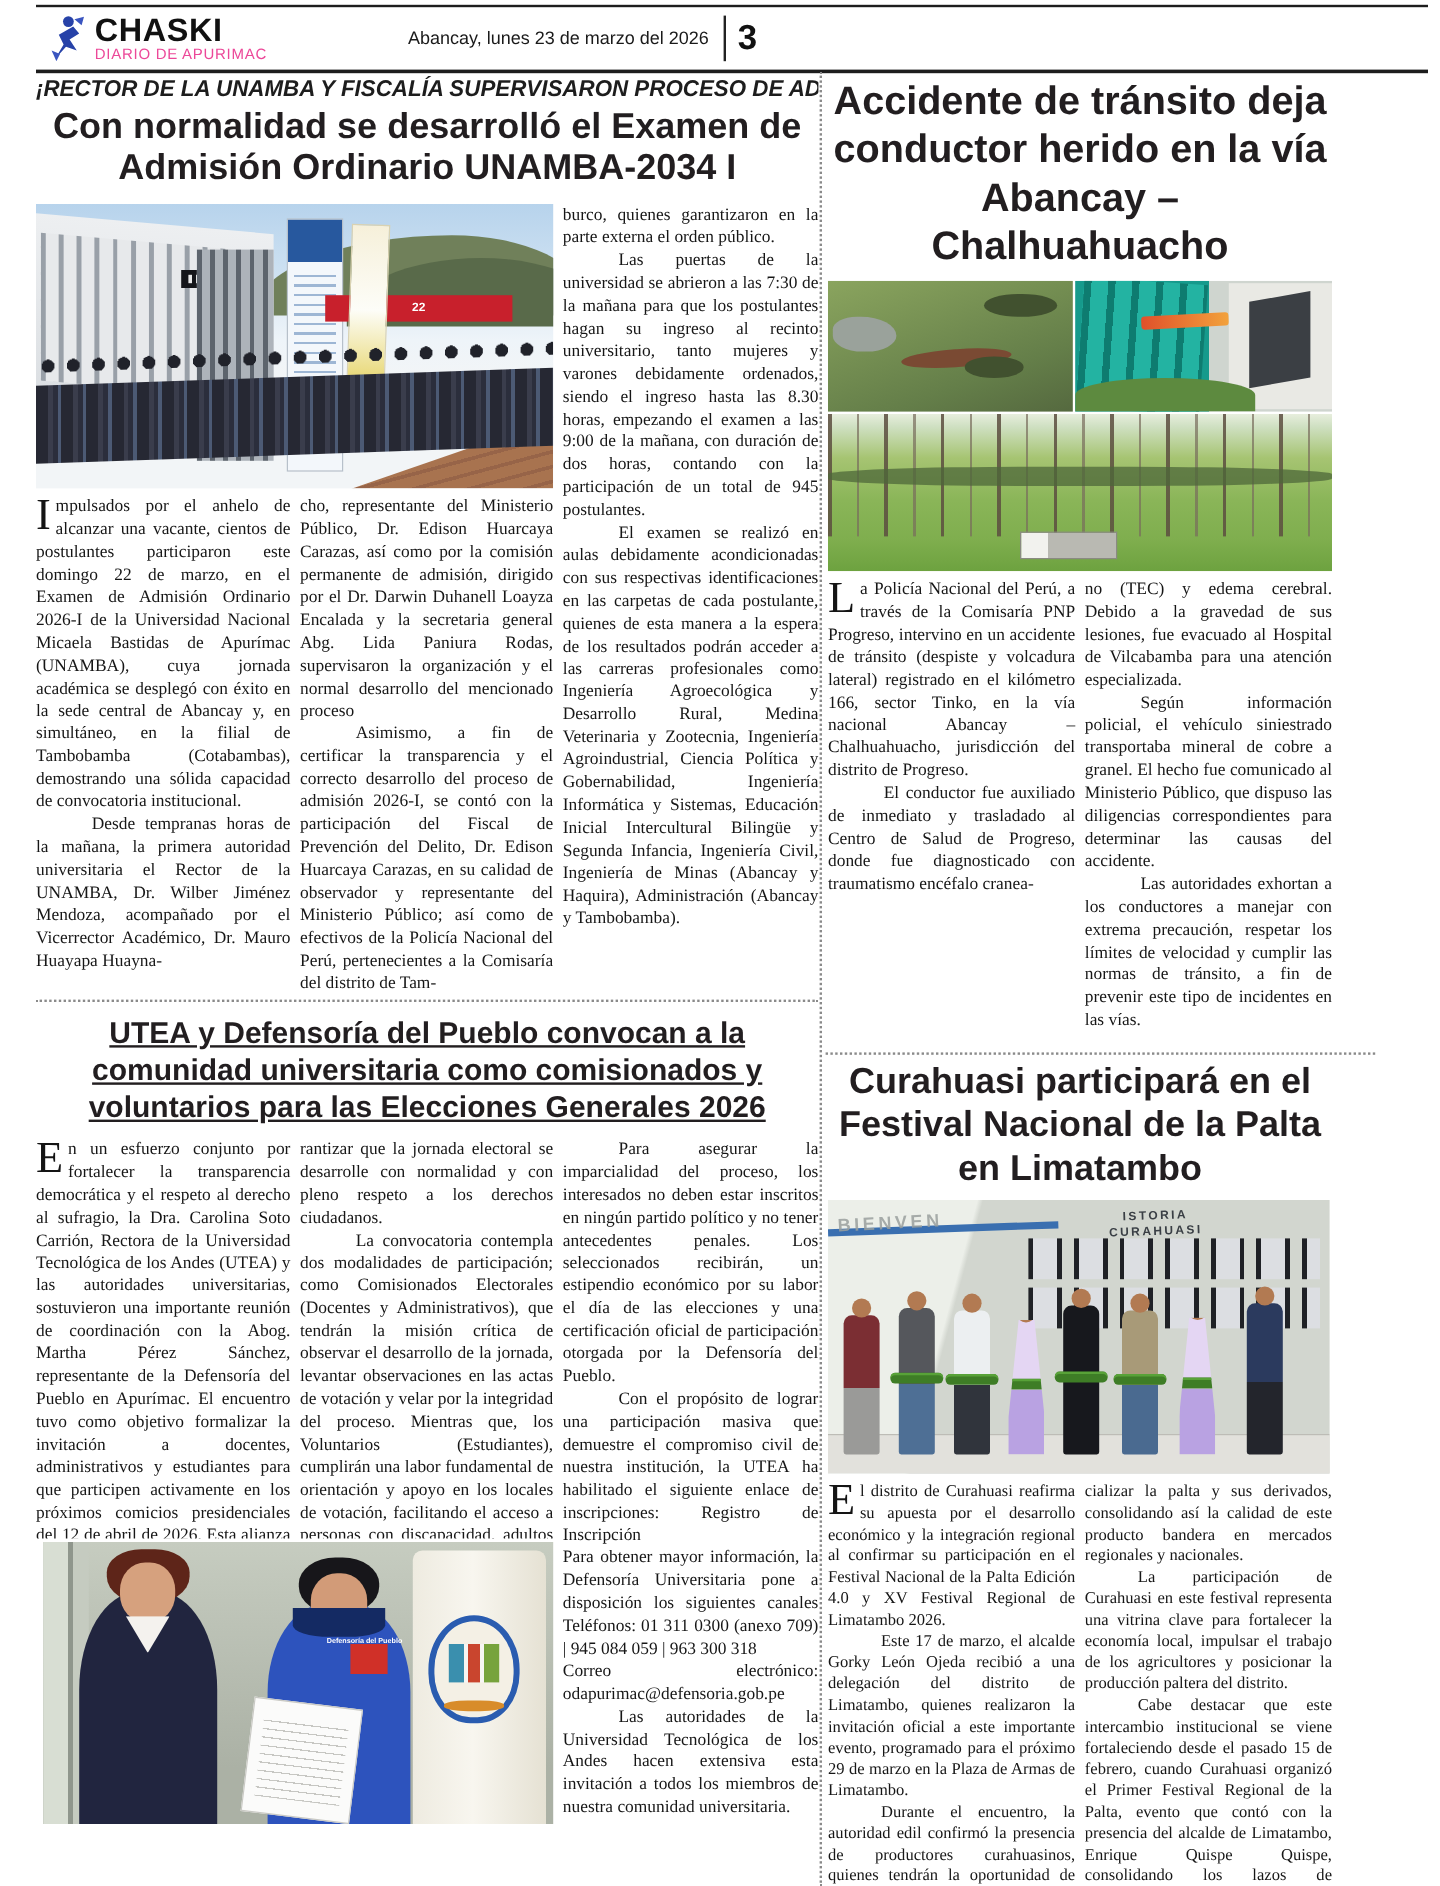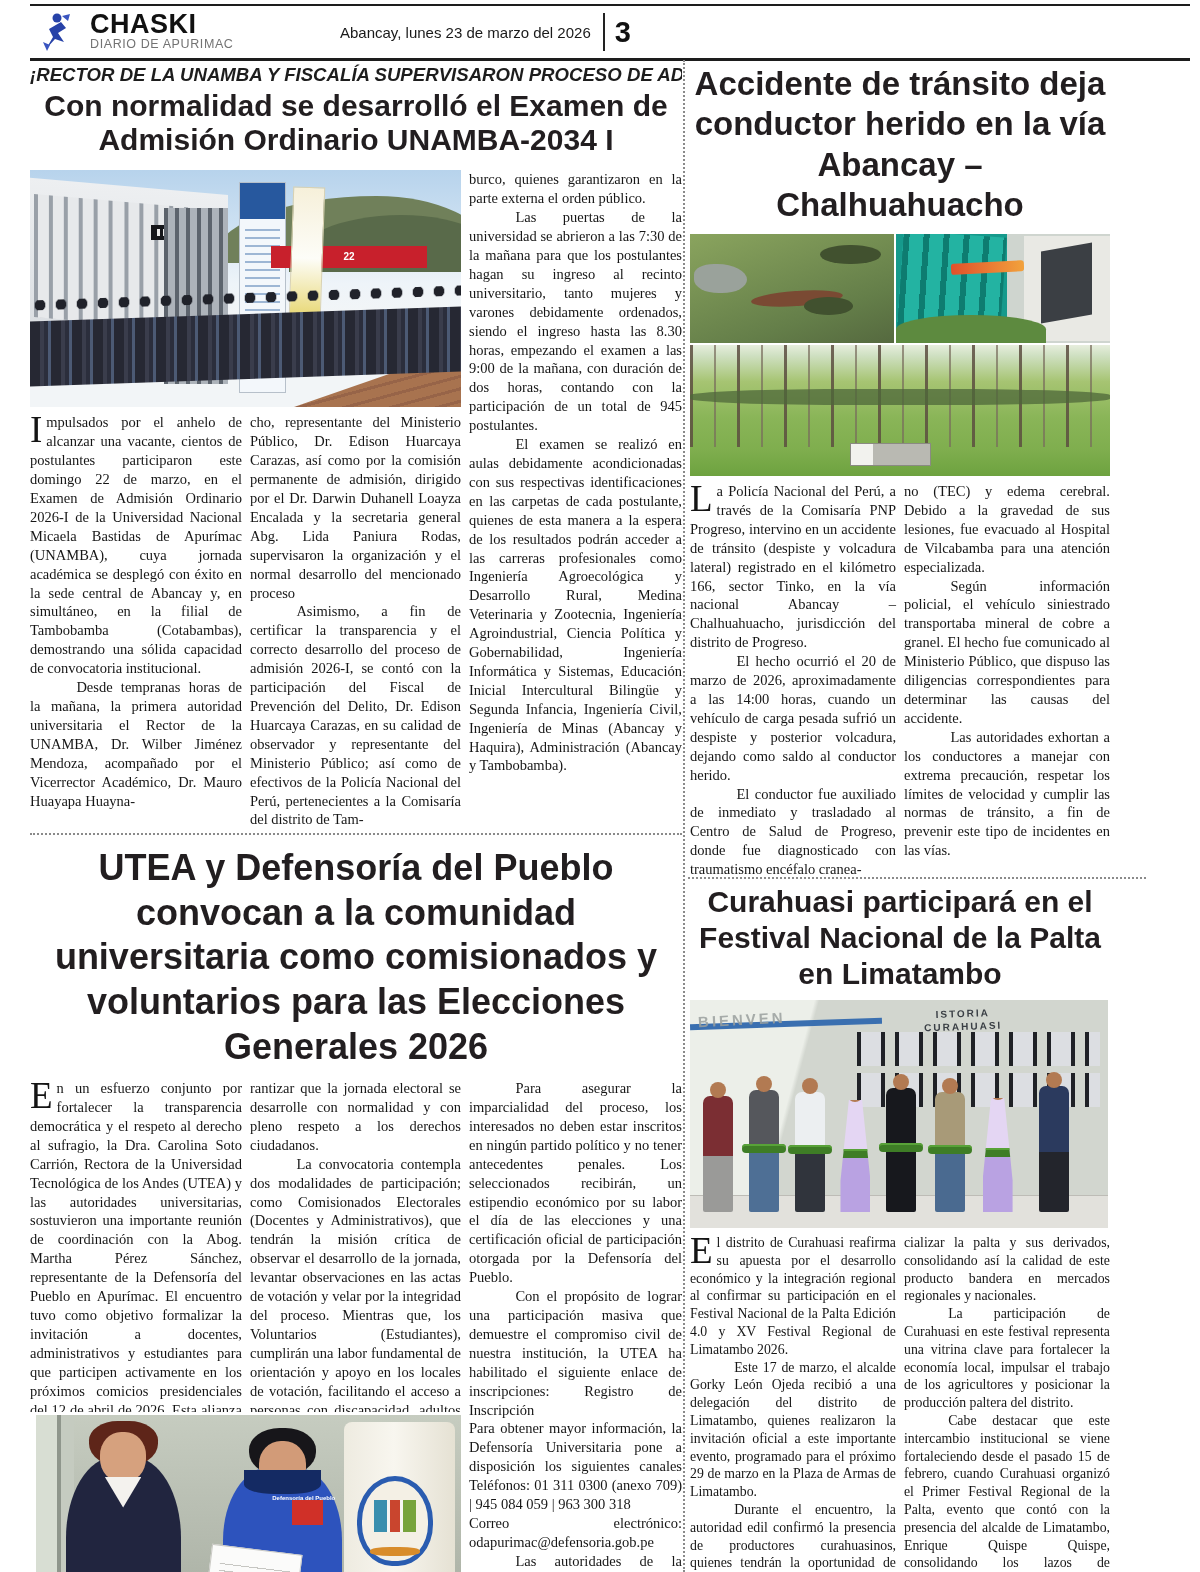--- a/index.html
+++ b/index.html
@@ -3,24 +3,24 @@
 <meta charset="utf-8">
 <style>
   html,body{margin:0;padding:0;background:#fff;}
   .page{position:relative;width:1200px;height:1572px;background:#fff;overflow:hidden;
         font-family:"Liberation Serif",serif;color:#1c1c1c;}
 
   
   .mast{position:absolute;left:30px;top:4px;width:1160px;height:52px;
         border-top:2px solid #1d1d1d;border-bottom:3px solid #1d1d1d;
         display:flex;align-items:center;background:#fff;}
-  .mast-left{display:flex;align-items:flex-start;gap:18px;padding-left:10px;min-width:300px;}
+  .mast-left{display:flex;align-items:center;gap:7px;padding-left:10px;min-width:300px;}
   .logo-svg{display:block;}
   .mast-title{font-family:"Liberation Sans",sans-serif;font-weight:800;font-size:27px;line-height:25px;letter-spacing:.5px;color:#111;}
-  .mast-sub{font-family:"Liberation Sans",sans-serif;font-size:12.5px;letter-spacing:.6px;color:#737373;}
+  .mast-sub{font-family:"Liberation Sans",sans-serif;font-size:12.5px;letter-spacing:.6px;color:#ec4899;}
   .mast-section{flex:1;text-align:center;font-family:"Liberation Sans",sans-serif;font-weight:700;font-size:30px;letter-spacing:.5px;color:#161616;}
   .mast-right{display:flex;align-items:center;padding-right:6px;}
   .mast-date{font-family:"Liberation Sans",sans-serif;font-size:15px;color:#1a1a1a;white-space:nowrap;}
   .mast-bar{width:2px;height:38px;background:#222;margin:0 10px 0 12px;}
   .mast-page{font-family:"Liberation Sans",sans-serif;font-weight:700;font-size:29px;color:#111;}
 
   
   .vrule{position:absolute;left:683px;top:60px;height:1512px;width:0;border-left:2px dotted #8a8a8a;}
   .hrule-left{position:absolute;left:30px;top:833px;width:652px;height:0;border-top:2px dotted #8a8a8a;}
   .hrule-right{position:absolute;left:688px;top:877px;width:458px;height:0;border-top:2px dotted #8a8a8a;}
@@ -30,21 +30,21 @@
   .a1{left:30px;top:62px;width:652px;height:771px;}
   .a3{left:30px;top:842px;width:652px;height:730px;}
   .a2{left:690px;top:64px;width:420px;height:812px;}
   .a4{left:690px;top:884px;width:420px;height:688px;}
 
   .kicker{font-family:"Liberation Sans",sans-serif;font-style:italic;font-weight:700;font-size:19px;
           color:#1d1d1d;transform:scaleX(.98);transform-origin:left;white-space:nowrap;margin:2px 0 3px 0;}
   h2{font-family:"Liberation Sans",sans-serif;font-weight:700;color:#221e20;text-align:center;margin:0;}
   .a1 h2{font-size:30px;line-height:1.14;}
   .a2 h2{font-size:33px;line-height:1.22;}
-  .a3 h2{font-size:36px;line-height:1.24;margin-top:4px;}
+  .a3 h2{font-size:25px;line-height:1.24;margin-top:4px;text-decoration:underline;}
   .a4 h2{font-size:30px;line-height:1.2;}
 
   .grid2{display:grid;grid-template-columns:431px 213px;column-gap:8px;}
   .a1 .grid2{margin-top:13px;}
   .cols2{display:grid;grid-template-columns:212px 211px;column-gap:8px;}
   .a1 .cols2{margin-top:6px;}
   .rcols{display:grid;grid-template-columns:206px 206px;column-gap:8px;margin-top:6px;}
 
   .bt p{margin:0;text-align:justify;font-size:14.5px;line-height:18.9px;color:#161616;}
   .bt p.ind{text-indent:3.2em;}
@@ -278,21 +278,20 @@
       </div>
       <div class="c c3">
         <div class="trunks"></div>
           <div class="hedge"></div>
           <div class="trk"></div>
       </div>
     </div>
     <div class="rcols bt">
       <div>
         <p class="fp"><span class="dc">L</span><span>a Policía Nacional del Perú, a través de la Comisaría PNP Progreso, intervino en un accidente de tránsito (despiste y volcadura lateral) registrado en el kilómetro 166, sector Tinko, en la vía nacional Abancay – Chalhuahuacho, jurisdicción del distrito de Progreso.</span></p>
-        <p class="ind">El hecho ocurrió el 20 de marzo de 2026, aproximadamente a las 14:00 horas, cuando un vehículo de carga pesada sufrió un despiste y posterior volcadura, dejando como saldo al conductor herido.</p>
         <p class="ind">El conductor fue auxiliado de inmediato y trasladado al Centro de Salud de Progreso, donde fue diagnosticado con traumatismo encéfalo cranea-</p>
       </div>
       <div>
         <p>no (TEC) y edema cerebral. Debido a la gravedad de sus lesiones, fue evacuado al Hospital de Vilcabamba para una atención especializada.</p>
         <p class="ind">Según información policial, el vehículo siniestrado transportaba mineral de cobre a granel. El hecho fue comunicado al Ministerio Público, que dispuso las diligencias correspondientes para determinar las causas del accidente.</p>
         <p class="ind">Las autoridades exhortan a los conductores a manejar con extrema precaución, respetar los límites de velocidad y cumplir las normas de tránsito, a fin de prevenir este tipo de incidentes en las vías.</p>
       </div>
     </div>
   </section>
 

